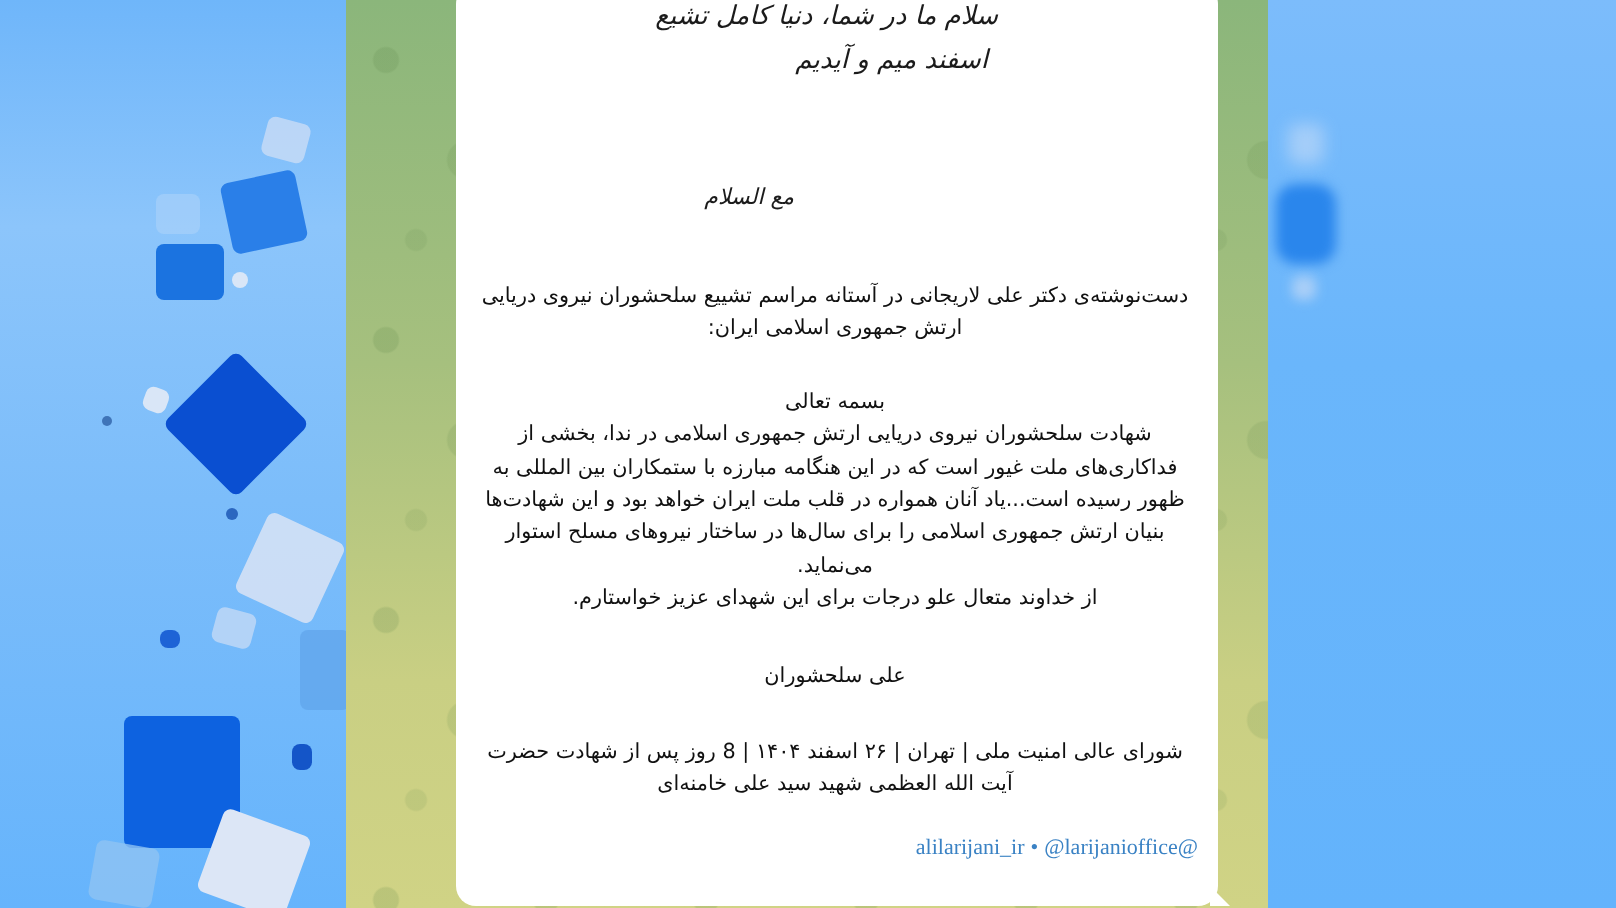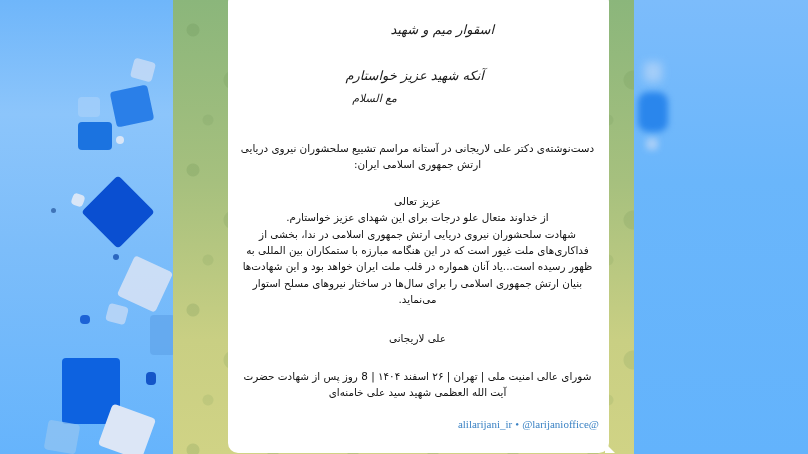--- a/index.html
+++ b/index.html
@@ -102,33 +102,33 @@
   <div class="cube" style="left:12px;top:138px;width:12px;height:12px;background:#c3d9f6;filter:blur(3px);opacity:.7"></div>
 </div>
 
 <div class="chat-strip">
   <div class="chat-pattern"></div>
 
   <div class="bubble">
     <div class="bubble-tail"></div>
 
     <div class="handwriting">
-      <div class="hw-line" style="right:115px;top:30px;">اسقوار میم و شهید</div>
-      <div class="hw-line" style="right:125px;top:76px;">آنکه شهید عزیز خواستارم</div>
+      <div class="hw-line" style="right:110px;top:8px;">سلام ما در شما، دنیا کامل تشیع</div>
+      <div class="hw-line" style="right:115px;top:30px;">اسفند میم و آیدیم</div>
       <div class="hw-line" style="right:212px;top:100px;font-size:11px;">مع السلام</div>
     </div>
 
     <div class="msg-text">
       <p class="para">دست‌نوشته‌ی دکتر علی لاریجانی در آستانه مراسم تشییع سلحشوران نیروی دریایی ارتش جمهوری اسلامی ایران:</p>
       <div class="gap-1"></div>
-      <p class="para">عزیز تعالی</p>
+      <p class="para">بسمه تعالی</p>
+      <p class="para">شهادت سلحشوران نیروی دریایی ارتش جمهوری اسلامی در ندا، بخشی از فداکاری‌های ملت غیور است که در این هنگامه مبارزه با ستمکاران بین المللی به ظهور رسیده است...یاد آنان همواره در قلب ملت ایران خواهد بود و این شهادت‌ها بنیان ارتش جمهوری اسلامی را برای سال‌ها در ساختار نیروهای مسلح استوار می‌نماید.</p>
       <p class="para">از خداوند متعال علو درجات برای این شهدای عزیز خواستارم.</p>
-      <p class="para">شهادت سلحشوران نیروی دریایی ارتش جمهوری اسلامی در ندا، بخشی از فداکاری‌های ملت غیور است که در این هنگامه مبارزه با ستمکاران بین المللی به ظهور رسیده است...یاد آنان همواره در قلب ملت ایران خواهد بود و این شهادت‌ها بنیان ارتش جمهوری اسلامی را برای سال‌ها در ساختار نیروهای مسلح استوار می‌نماید.</p>
       <div class="gap-2"></div>
-      <p class="para">علی لاریجانی</p>
+      <p class="para">علی سلحشوران</p>
       <div class="gap-2"></div>
       <p class="para">شورای عالی امنیت ملی | تهران | ۲۶ اسفند ۱۴۰۴ | 8 روز پس از شهادت حضرت آیت الله العظمی شهید سید علی خامنه‌ای</p>
     </div>
 
     <div class="footer-links">
       <span>alilarijani_ir</span><span class="sep">•</span><span>@larijanioffice@</span>
     </div>
 
     <div class="meta">
       <span>29.6K</span>

